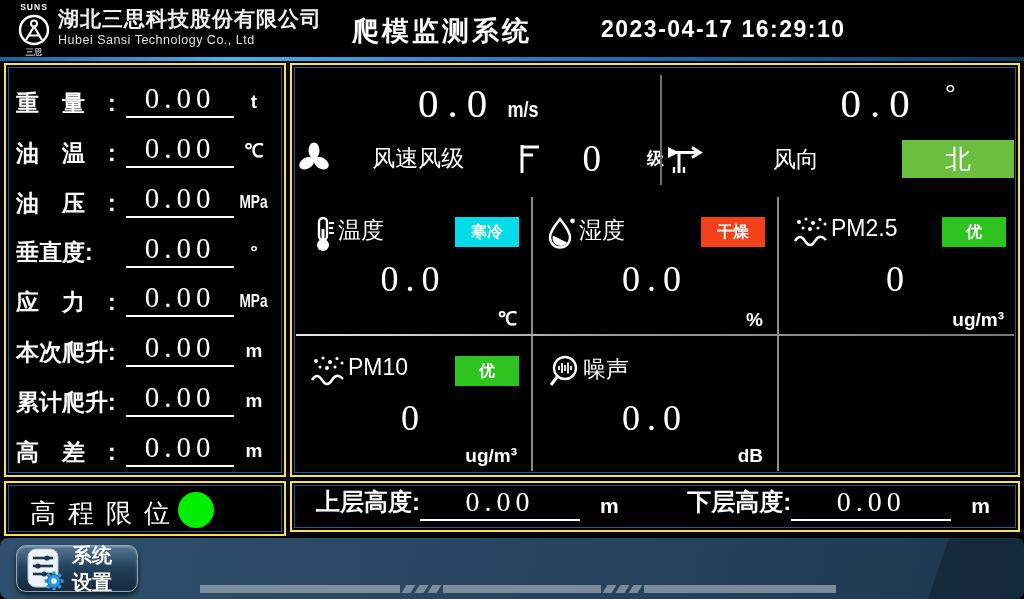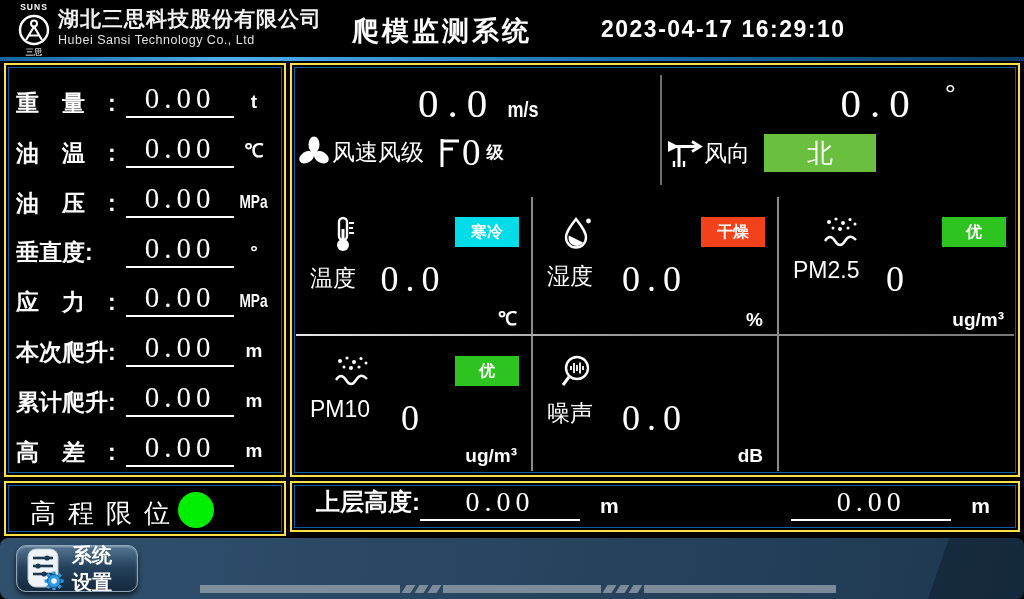--- a/index.html
+++ b/index.html
@@ -36,35 +36,35 @@
 
   
   .wind-row { position:absolute; left:4px; right:4px; top:6px; height:126px; display:flex; }
   .wind-half { position:relative; height:100%; }
   .wind-left  { width:368px; }
   .wind-right { flex:1; }
   .wind-divider { position:absolute; left:368px; top:10px; height:110px; width:2px; background:#6e6e6e; }
   .big-num { font-family:"Liberation Serif", serif; font-size:41px; letter-spacing:9px; line-height:1; }
   .wind-speed-line { display:flex; justify-content:center; align-items:baseline; gap:8px; margin-top:12px; }
   .wind-unit { font-size:22px; font-weight:bold; display:inline-block; transform:scaleX(.82); }
-  .wind-label-line { display:flex; align-items:center; justify-content:flex-start; gap:0; margin-top:10px; }
+  .wind-label-line { display:flex; align-items:center; justify-content:space-between; gap:0; margin-top:16px; }
   .wind-label { font-size:23px; }
   .level-num { font-family:"Liberation Serif", serif; font-size:37px; line-height:1; }
   .level-unit { font-size:17px; font-weight:bold; margin-left:6px; }
   .wind-dir-line { display:flex; justify-content:flex-end; align-items:flex-start; gap:26px; padding-right:58px; margin-top:12px; }
   .deg-sym { font-size:28px; line-height:1; margin-top:-2px; }
   .dir-badge { width:112px; height:38px; line-height:38px; text-align:center; font-size:26px; color:#fff; }
 
   
   .env-grid { position:absolute; left:4px; right:4px; top:132px; bottom:4px; }
   .vdiv { position:absolute; top:0; bottom:0; width:2px; background:#8b8b8b; }
   .hdiv { position:absolute; left:0; right:0; top:137px; height:2px;
           background:linear-gradient(to right,#e8e8e8,#9a9a9a 45%,#787878); }
   .cell { position:absolute; }
-  .cell-head { position:absolute; top:18px; left:14px; display:flex; align-items:flex-end; gap:10px;flex-direction:column; }
+  .cell-head { position:absolute; top:18px; left:14px; display:flex; align-items:flex-start; gap:2px; }
   .cell-label { font-size:23px; }
   .badge { position:absolute; top:20px; right:12px; width:64px; height:30px; line-height:30px;
            text-align:center; font-size:16px; font-weight:bold; color:#fff; }
   .cell-value { position:absolute; top:64px; left:0; right:0; text-align:center;
      font-family:"Liberation Serif", serif; font-size:36px; letter-spacing:7px; line-height:1; }
   .cell-unit { position:absolute; bottom:3px; right:14px; font-size:19px; font-weight:bold; }
 
   
   .elev-label { position:absolute; left:24px; top:13px; font-size:26px; font-weight:normal; letter-spacing:12px; }
   .elev-light { position:absolute; left:172px; top:9px; width:36px; height:36px; border-radius:50%; }
@@ -322,20 +322,21 @@
 
 <div class="panel panel-height">
   <div class="heights">
     <div class="h-group">
       <span class="h-label">上层高度:</span>
       <span class="h-value">0.00</span>
       <span class="h-unit">m</span>
     </div>
     <div class="h-spacer"></div>
     <div class="h-group">
+      <span class="h-label">下层高度:</span>
       <span class="h-value">0.00</span>
       <span class="h-unit">m</span>
     </div>
   </div>
 </div>
 
 <div class="bottom-bar">
   <div class="bar-shade"></div>
   <div class="stripe">
     <div class="stripe-seg" style="width:200px;"></div>

